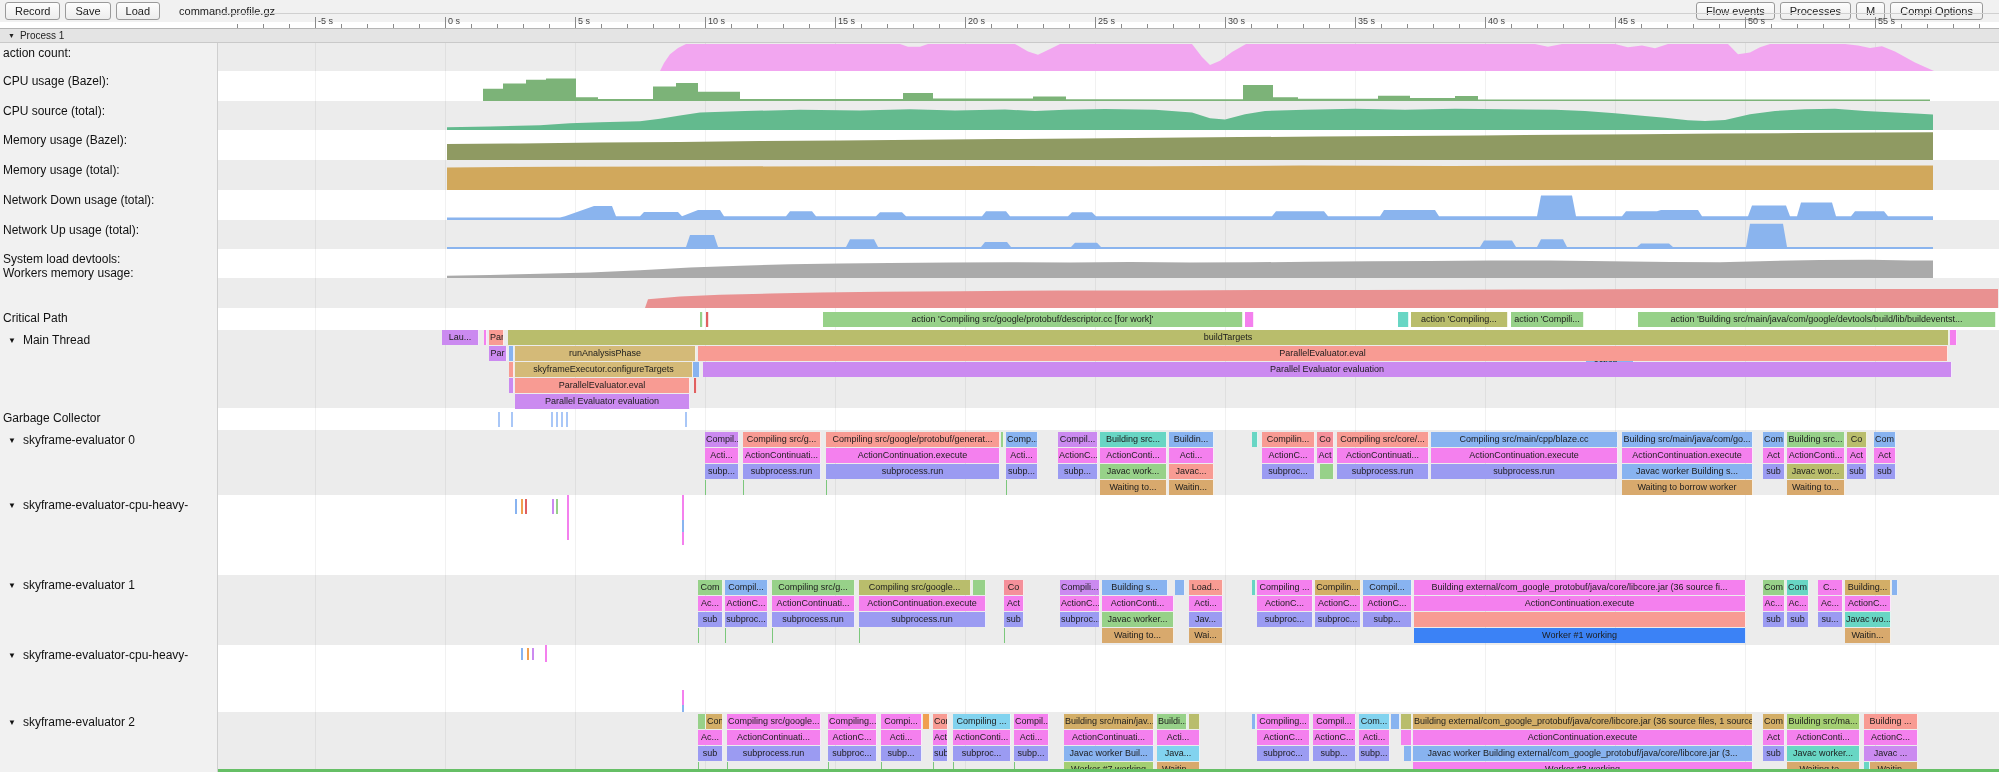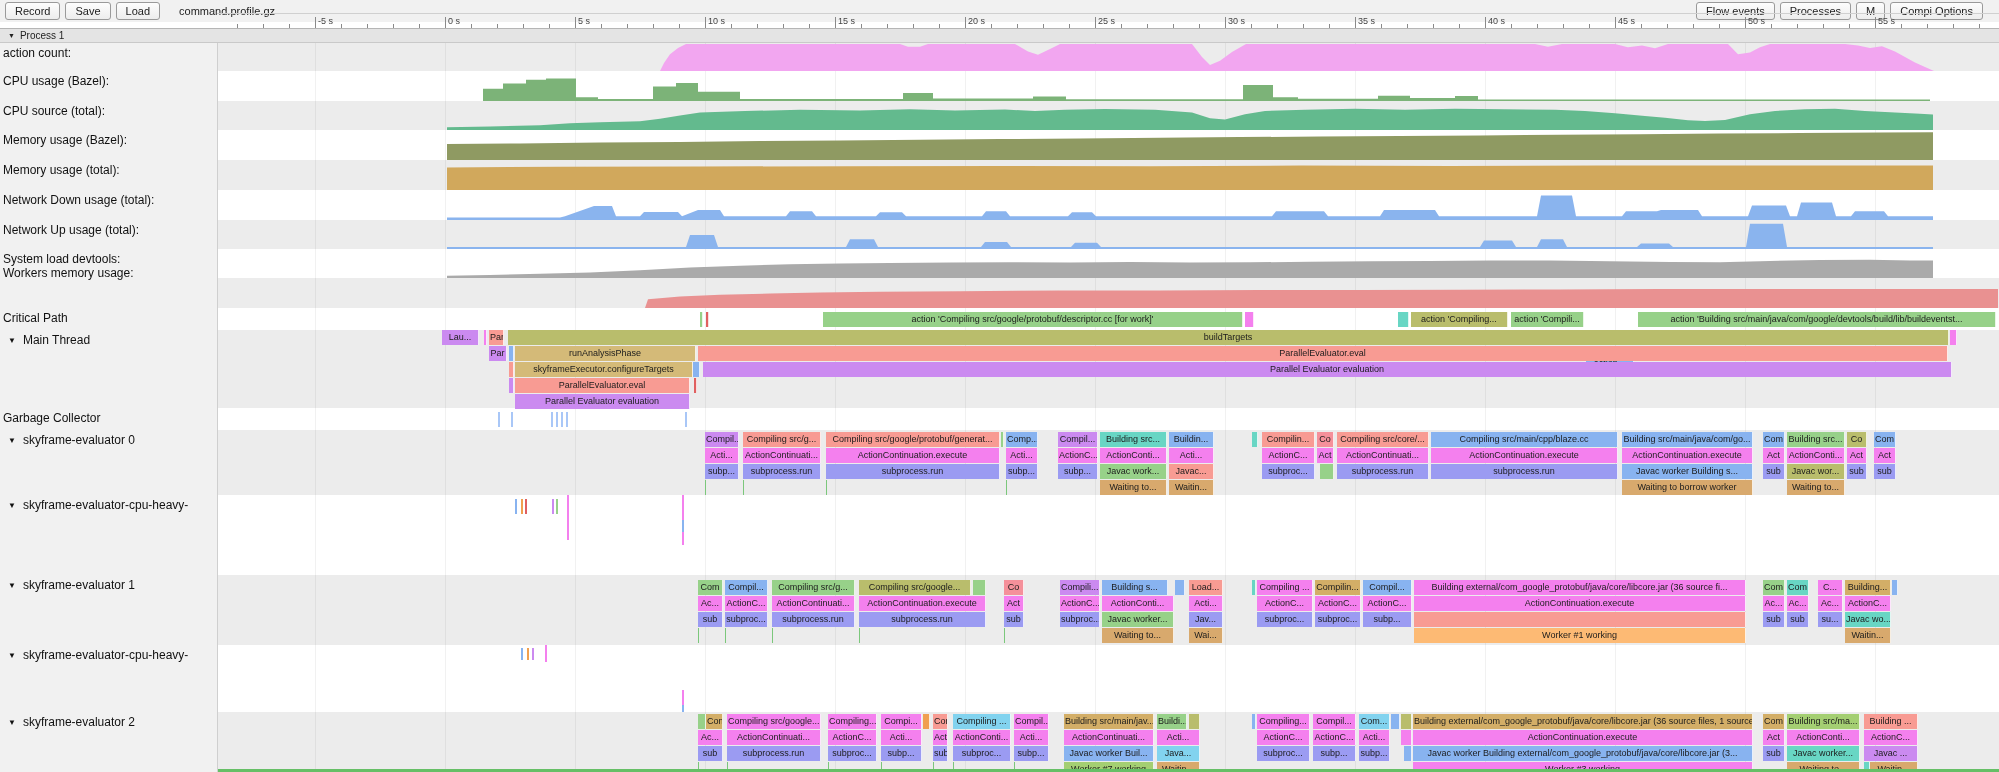--- a/index.html
+++ b/index.html
@@ -365,21 +365,21 @@
       <div class="seg" style="left: 1257px; top: 612px; width: 56px; background: rgb(155, 155, 242);">subproc...</div>
       <div class="seg" style="left: 1315px; top: 612px; width: 46px; background: rgb(155, 155, 242);">subproc...</div>
       <div class="seg" style="left: 1363px; top: 612px; width: 49px; background: rgb(155, 155, 242);">subp...</div>
       <div class="seg" style="left: 1414px; top: 612px; width: 332px; background: rgb(248, 155, 147);"></div>
       <div class="seg" style="left: 1763px; top: 612px; width: 22px; background: rgb(155, 155, 242);">sub</div>
       <div class="seg" style="left: 1787px; top: 612px; width: 22px; background: rgb(155, 155, 242);">sub</div>
       <div class="seg" style="left: 1818px; top: 612px; width: 25px; background: rgb(155, 155, 242);">su...</div>
       <div class="seg" style="left: 1845px; top: 612px; width: 46px; background: rgb(104, 214, 196);">Javac wo...</div>
       <div class="seg" style="left: 1102px; top: 628px; width: 72px; background: rgb(216, 169, 109);">Waiting to...</div>
       <div class="seg" style="left: 1189px; top: 628px; width: 34px; background: rgb(216, 169, 109);">Wai...</div>
-      <div class="seg" style="left: 1414px; top: 628px; width: 332px; background: #fdba74;">Worker #1 working</div>
+      <div class="seg" style="left: 1414px; top: 628px; width: 332px; background: #3b82f6;">Worker #1 working</div>
       <div class="seg" style="left: 1845px; top: 628px; width: 46px; background: rgb(216, 169, 109);">Waitin...</div>
       <div class="sline" style="left: 698px; top: 628px; height: 15px; background: rgb(123, 199, 123);"></div>
       <div class="sline" style="left: 725px; top: 628px; height: 15px; background: rgb(123, 199, 123);"></div>
       <div class="sline" style="left: 772px; top: 628px; height: 15px; background: rgb(123, 199, 123);"></div>
       <div class="sline" style="left: 859px; top: 628px; height: 15px; background: rgb(123, 199, 123);"></div>
       <div class="sline" style="left: 1004px; top: 628px; height: 15px; background: rgb(123, 199, 123);"></div>
       <div class="tracklabel" style="top: 578px; left: 8px;"><span class="arr">▼</span><span>skyframe-evaluator 1</span></div>
       <div class="tick" style="left: 521px; top: 648px; height: 12px; background: rgb(136, 179, 240);"></div>
       <div class="tick" style="left: 527px; top: 648px; height: 12px; background: rgb(240, 160, 80);"></div>
       <div class="tick" style="left: 532px; top: 648px; height: 12px; background: rgb(203, 138, 240);"></div>

